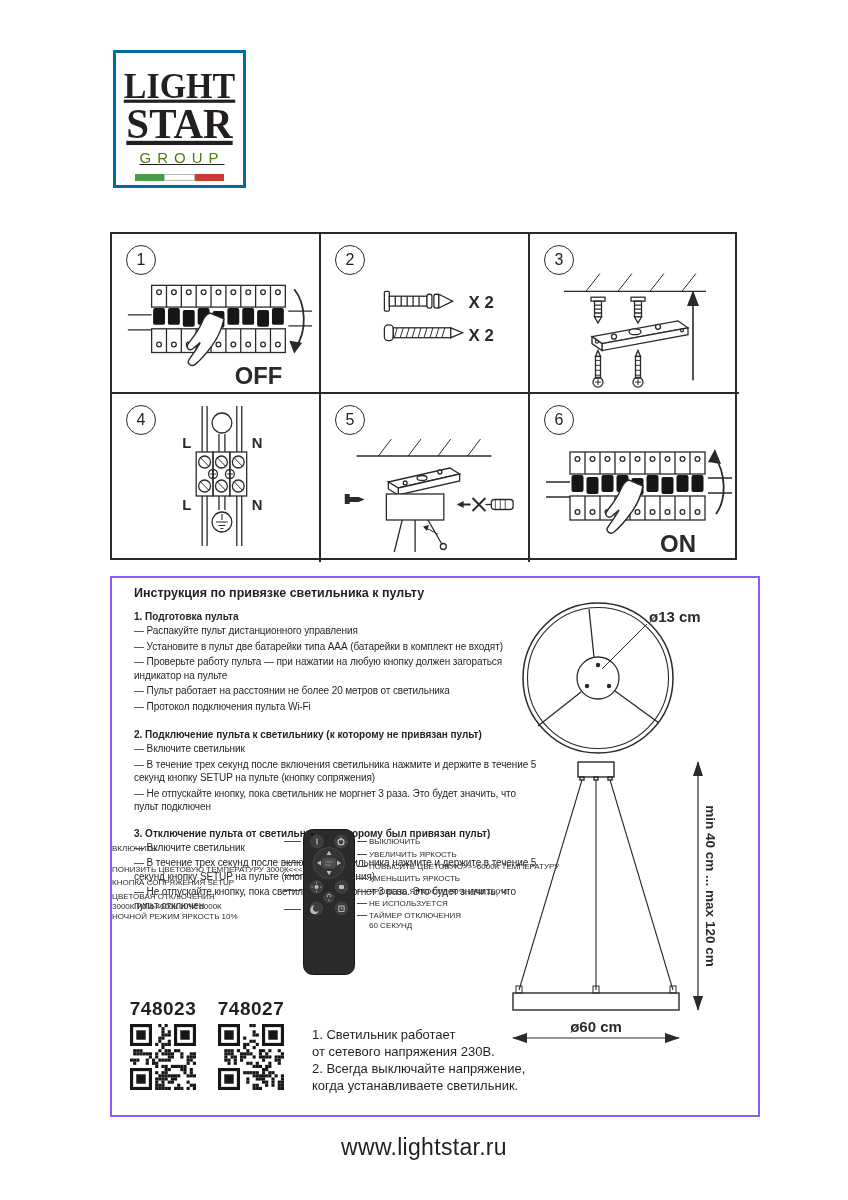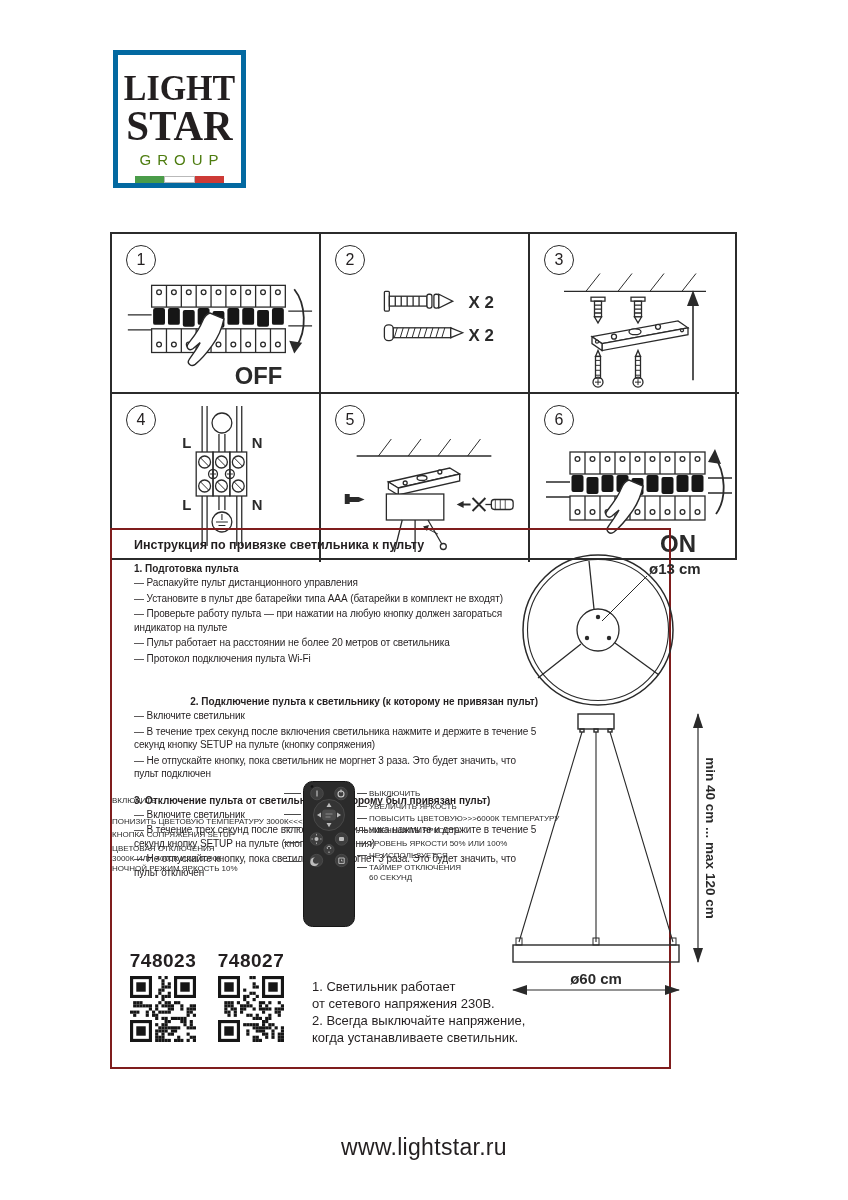--- a/index.html
+++ b/index.html
@@ -1,20 +1,20 @@
 <!DOCTYPE html>
 <html><head>
 <meta charset="utf-8">
 <style>
   html,body{margin:0;padding:0;background:#ffffff;}
   .page{position:relative;width:848px;height:1200px;background:#fff;overflow:hidden;
         font-family:"Liberation Sans",sans-serif;color:#231f20;}
   
-  .logo{position:absolute;left:113px;top:50px;width:133px;height:138px;border:5px solid #0369a1;
-        box-sizing:border-box;text-align:center;background:#fff;}
+  .logo{position:absolute;left:113px;top:50px;width:133px;height:138px;border:3px solid #0369a1;
+        box-sizing:border-box;text-align:center;background:#fff;text-decoration:underline;}
   .logo-word{font-family:"Liberation Serif",serif;font-weight:bold;letter-spacing:0;line-height:1;}
   .logo-w1{font-size:34px;margin-top:16px;transform:scaleY(1.05);}
   .logo-w2{font-size:41px;margin-top:0px;transform:scaleY(1.05);}
   .logo-w3{font-size:15px;letter-spacing:6px;margin-top:5px;margin-left:5px;color:#4d7c0f;}
   .flag{display:flex;width:90px;height:7px;margin:8px auto 0 auto;}
   .flag span{flex:1;height:100%;box-sizing:border-box;}
   .hdr-right{position:absolute;top:46px;right:111px;text-align:right;}
   .hr-line{font-size:21px;font-weight:bold;letter-spacing:0.5px;line-height:22px;}
   .hr-line+.hr-line{margin-top:10px;}
   .hr-title{margin-top:33px;font-size:21px;font-weight:bold;letter-spacing:1.6px;line-height:28px;}
@@ -23,21 +23,21 @@
           grid-template-columns:209px 209px 209px;grid-template-rows:160px 168px;
           border:2px solid #2b2b2b;box-sizing:border-box;}
   .panel{position:relative;border-right:2px solid #2b2b2b;border-bottom:2px solid #2b2b2b;box-sizing:border-box;}
   .panel:nth-child(3n){border-right:none;}
   .panel:nth-child(n+4){border-bottom:none;}
   .stepnum{position:absolute;left:14px;top:11px;width:28px;height:28px;border:1.6px solid #2b2b2b;
            border-radius:50%;display:flex;align-items:center;justify-content:center;
            font-size:16px;background:#fff;z-index:2;}
   .panel svg{position:absolute;left:0;top:0;width:100%;height:100%;}
   
-  .bigbox{position:absolute;left:110px;top:528px;width:561px;height:541px;border:2px solid #7f1d1d;
+  .bigbox{position:absolute;left:110px;top:576px;width:650px;height:541px;border:2px solid #8b5cf6;
           box-sizing:border-box;}
   .pairing{position:absolute;left:22px;top:8px;width:404px;}
   .pr-title{font-size:12.5px;font-weight:bold;margin-bottom:5px;}
   .pr-head{font-size:10px;font-weight:bold;margin-top:11px;margin-bottom:2px;}
   .pr-item{font-size:10px;line-height:13.5px;margin:2px 0;letter-spacing:-0.1px;}
   .rlabel{position:absolute;font-size:8px;line-height:9.5px;white-space:nowrap;color:#2b2b2b;}
   .rlabel-l{left:0;width:170px;text-align:left;margin-top:7px;}
   .rlabel-r{left:257px;text-align:left;}
   .lead{position:absolute;height:1px;background:#4a4a4a;}
   .lead-l{left:172px;width:17px;}
@@ -297,21 +297,21 @@
   <div class="bigbox">
 
     <div class="pairing">
       <div class="pr-title">Инструкция по привязке светильника к пульту</div>
       <div class="pr-head">1. Подготовка пульта</div>
       <div class="pr-item">— Распакуйте пульт дистанционного управления</div>
       <div class="pr-item">— Установите в пульт две батарейки типа ААА (батарейки в комплект не входят)</div>
       <div class="pr-item">— Проверьте работу пульта — при нажатии на любую кнопку должен загораться индикатор на пульте</div>
       <div class="pr-item">— Пульт работает на расстоянии не более 20 метров от светильника</div>
       <div class="pr-item">— Протокол подключения пульта Wi-Fi</div>
-      <div class="pr-head" style="margin-top:31px;text-align:right;">2. Подключение пульта к светильнику (к которому не привязан пульт)</div>
+      <div class="pr-head" style="margin-top:16px;">2. Подключение пульта к светильнику (к которому не привязан пульт)</div>
       <div class="pr-item">— Включите светильник</div>
       <div class="pr-item">— В течение трех секунд после включения светильника нажмите и держите в течение 5 секунд кнопку SETUP на пульте (кнопку сопряжения)</div>
       <div class="pr-item">— Не отпускайте кнопку, пока светильник не моргнет 3 раза. Это будет значить, что пульт подключен</div>
       <div class="pr-head" style="margin-top:14px;">3. Отключение пульта от светильника (к которому был привязан пульт)</div>
       <div class="pr-item">— Включите светильник</div>
       <div class="pr-item">— В течение трех секунд после включения светильника нажмите и держите в течение 5 секунд кнопку SETUP на пульте (кнопку сопряжения)</div>
       <div class="pr-item">— Не отпускайте кнопку, пока светильник не моргнет 3 раза. Это будет значить, что пульт отключен</div>
     </div>
 
     <svg class="topview" width="215" height="178" viewBox="0 0 215 178">

